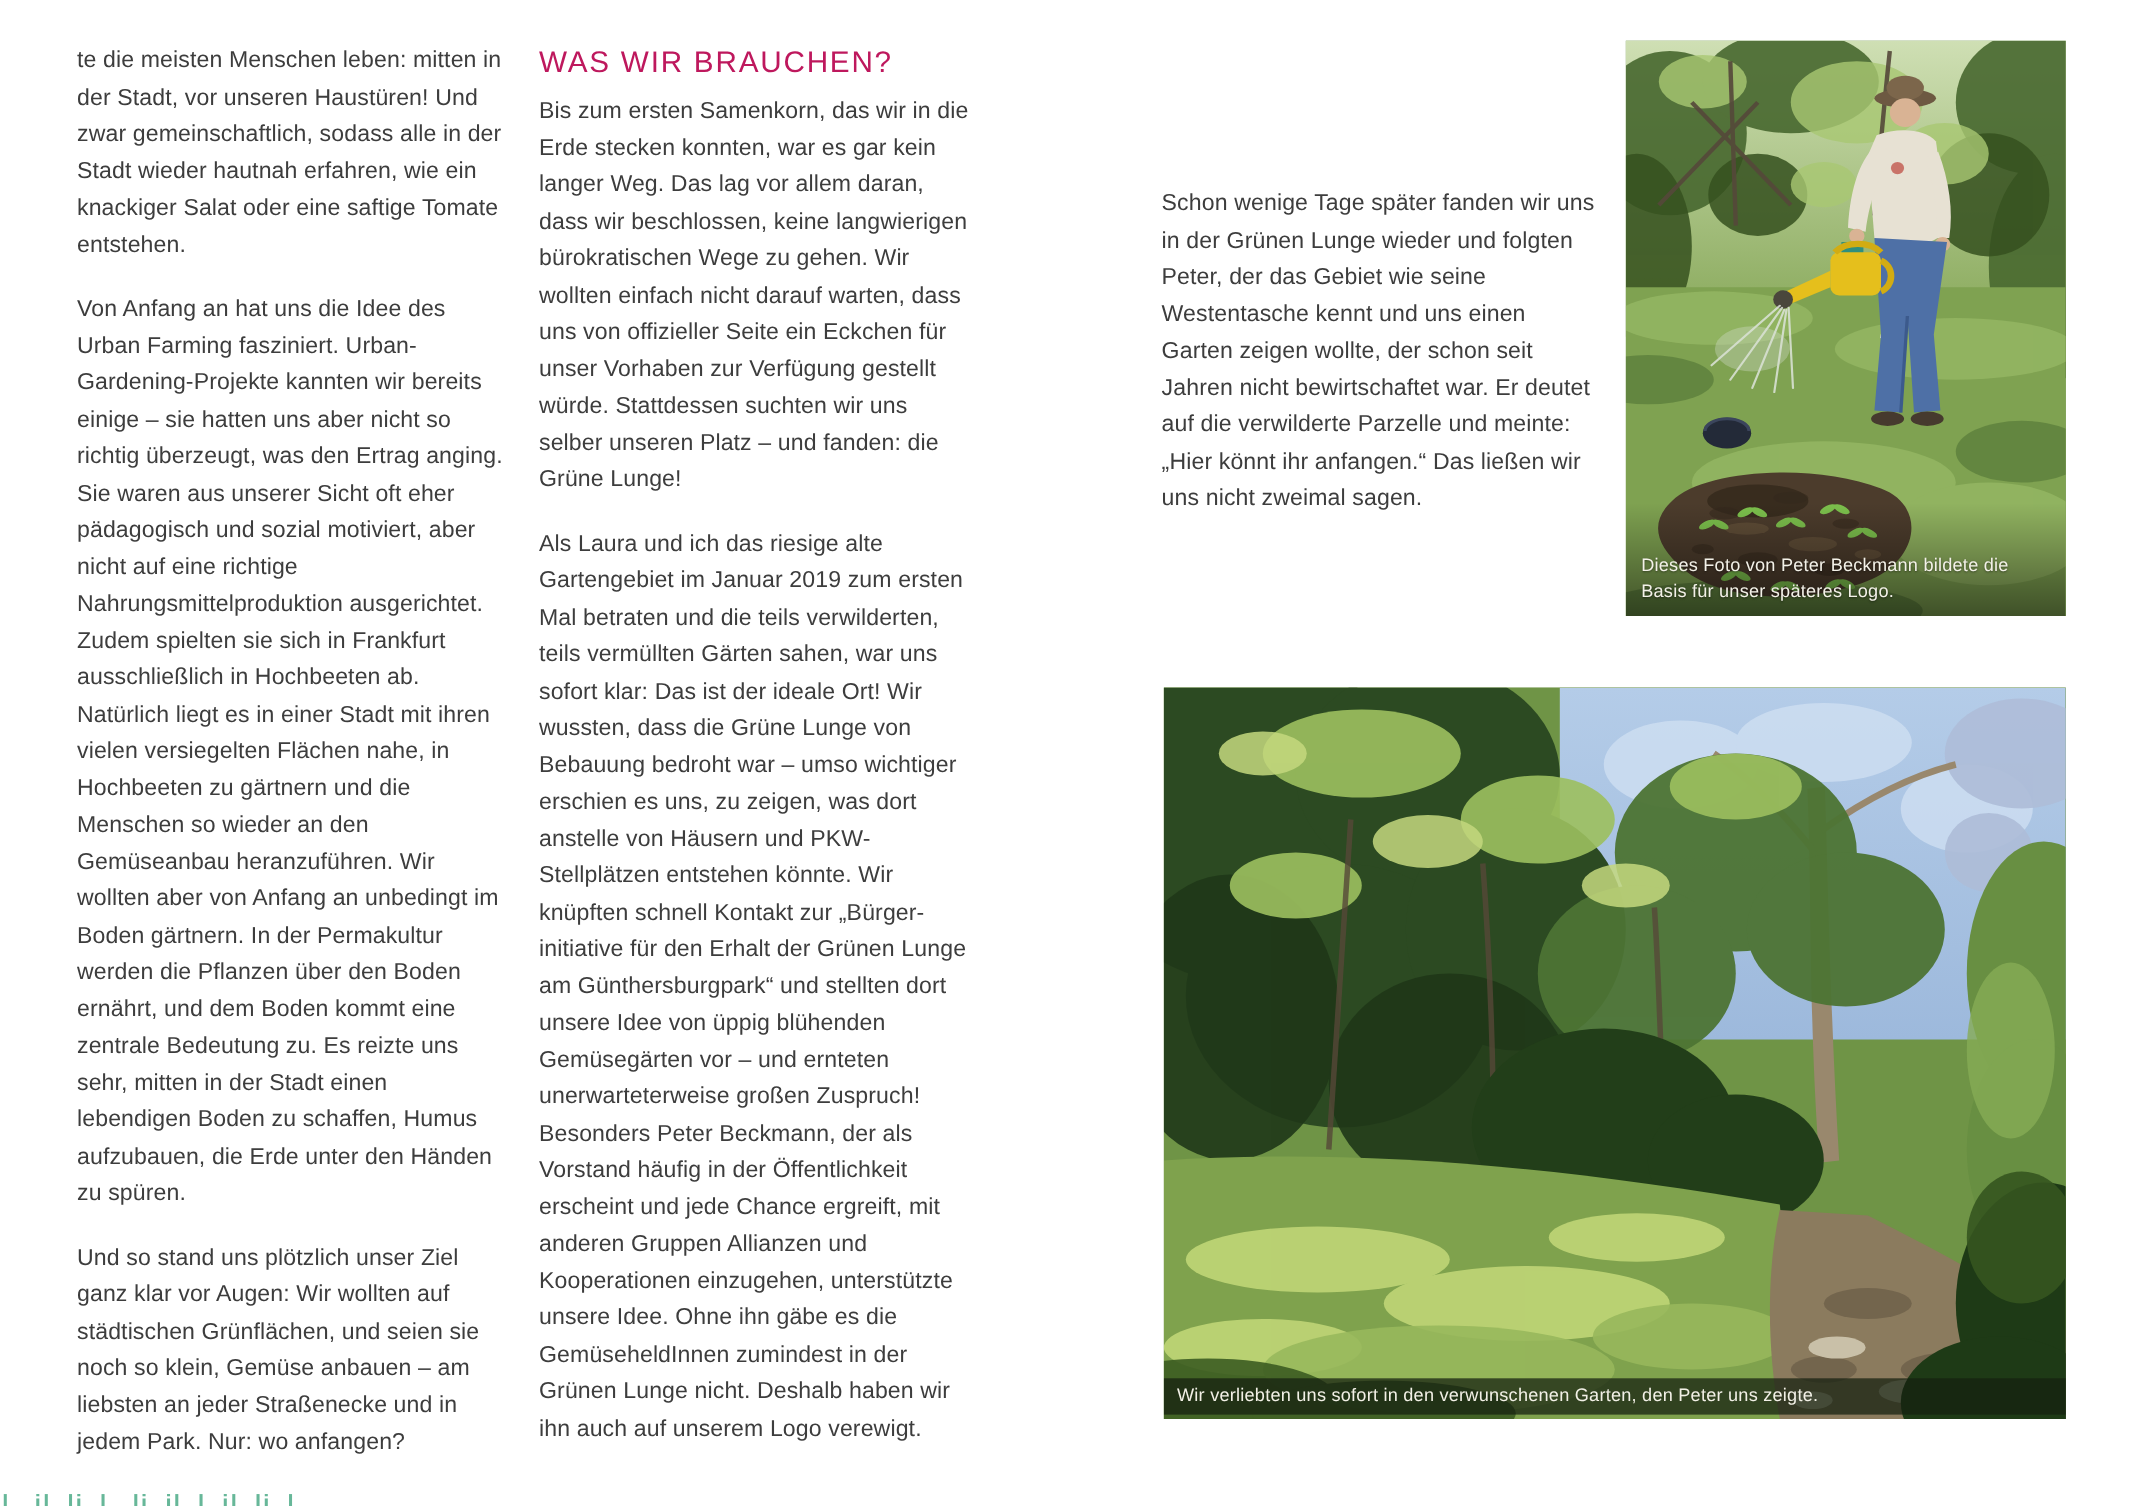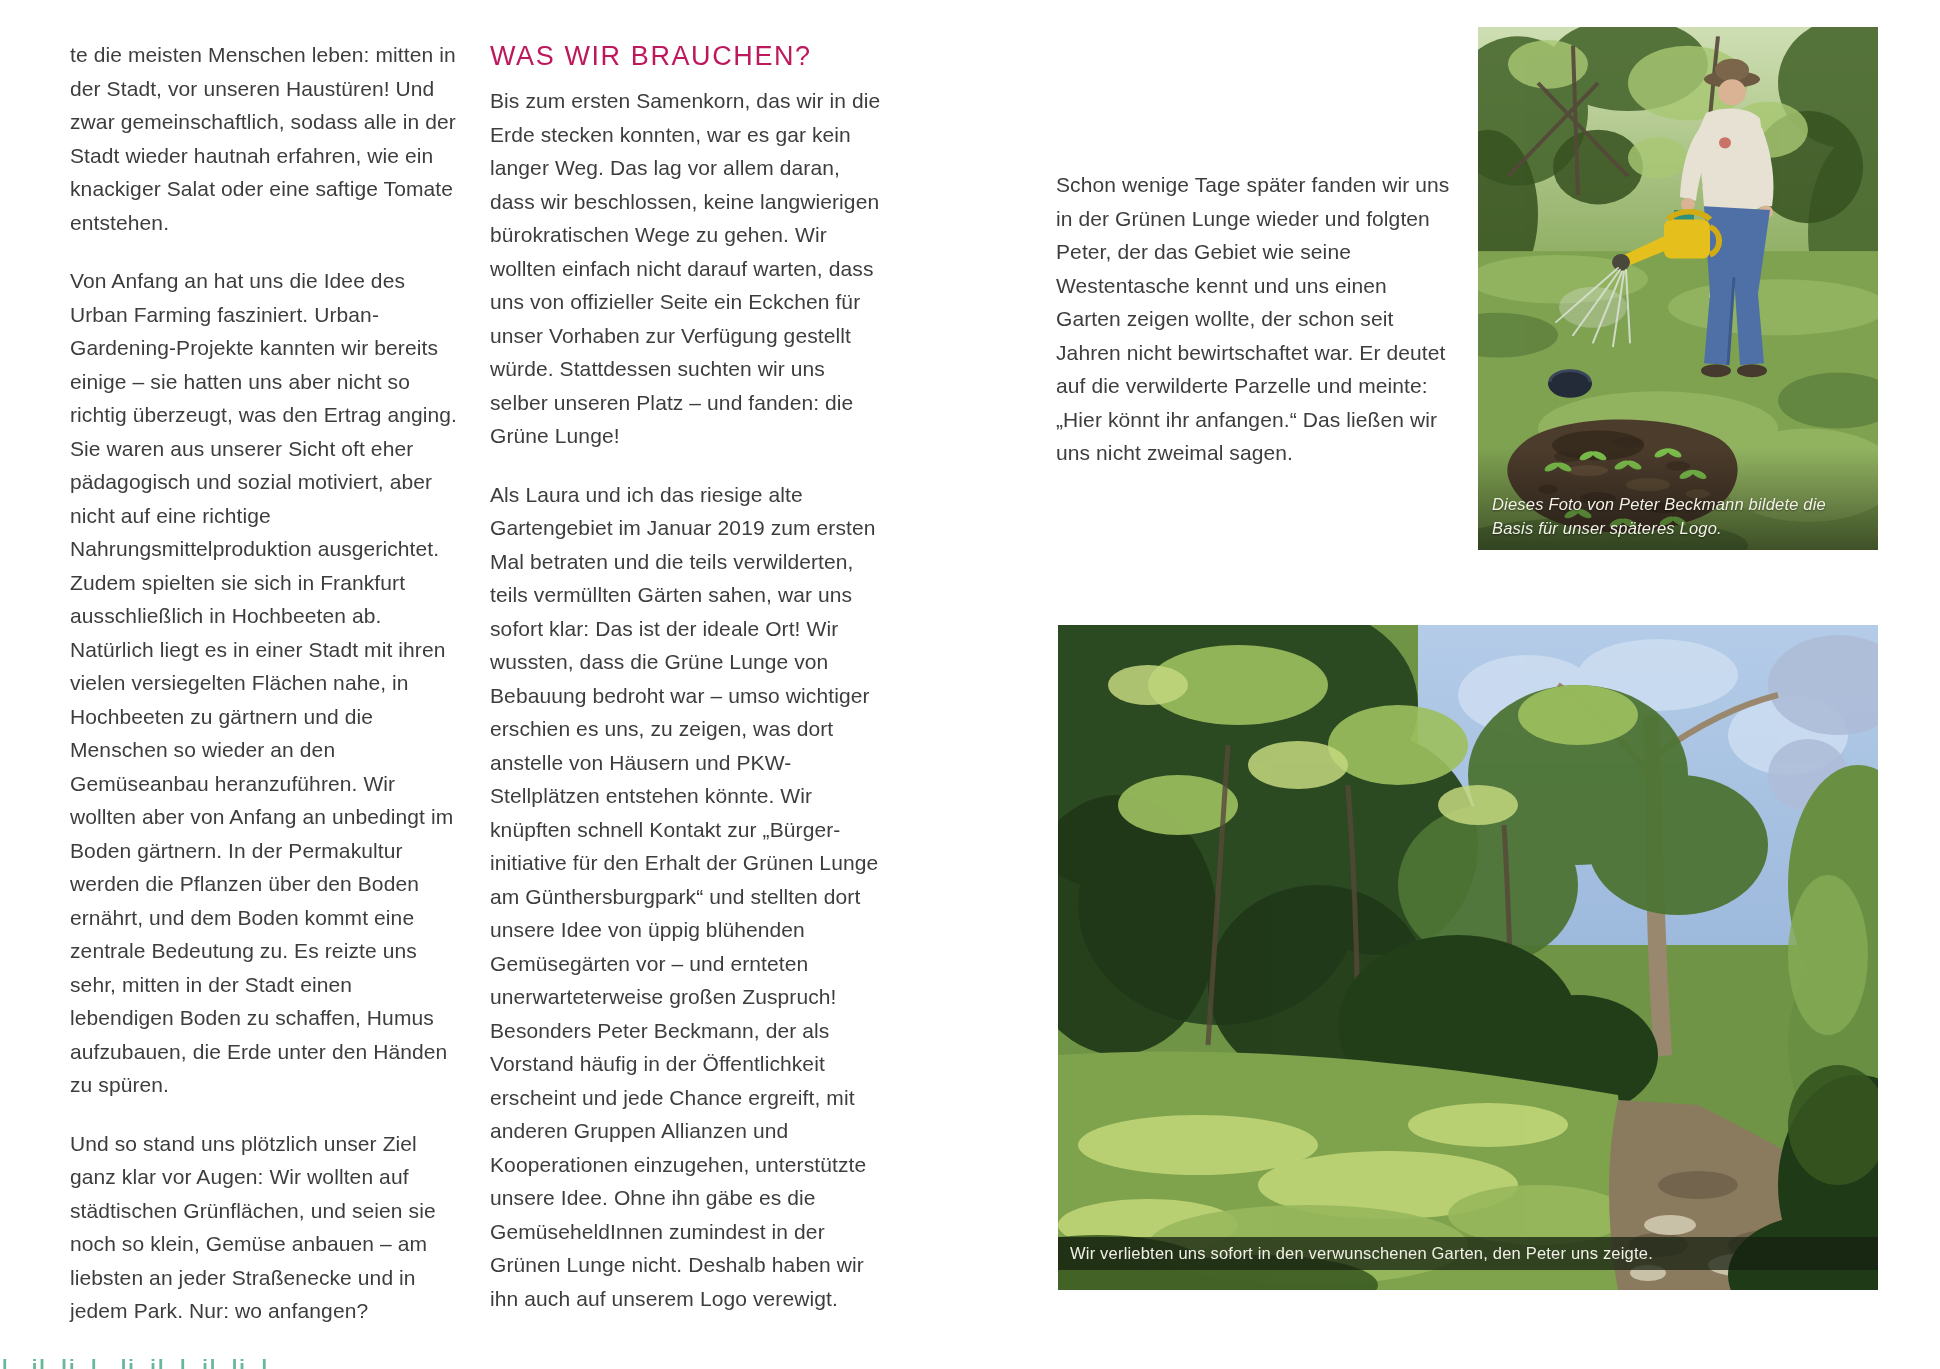--- a/index.html
+++ b/index.html
@@ -12,29 +12,29 @@
   .col1{left:70px;top:38px;width:388px;}
   .col2{left:490px;top:40px;width:392px;}
   .col3{left:1056px;top:168px;width:394px;}
   .h-light{font-size:27px;font-weight:400;color:#be185d;letter-spacing:1.6px;margin:0 0 12px 0;line-height:32px;}
   .h-bold{font-size:26px;font-weight:700;color:#1f9d55;letter-spacing:.4px;margin:0 0 30px 0;line-height:32px;}
   .pagenum{position:absolute;top:1392px;width:100px;text-align:left;font-size:17px;color:#4c1d95;}
   .pagenum.p10{left:420px;}
   .pagenum.p11{left:1427px;}
   .photo{position:absolute;overflow:hidden;background:#6f9446;}
   .photo svg{position:absolute;left:0;top:0;width:100%;height:100%;display:block;}
-  .photo-top{left:1478px;top:27px;width:400px;height:523px;font-style:italic;}
+  .photo-top{left:1478px;top:37px;width:400px;height:523px;}
   .photo-bottom{left:1058px;top:625px;width:820px;height:665px;}
   .cap-top{
     position:absolute;left:14px;bottom:10px;width:372px;
     color:#f3f1e8;font-size:16.5px;line-height:24px;letter-spacing:.2px;
     text-shadow:0 1px 2px rgba(0,0,0,.45);
   }
   .cap-bottom{
-    position:absolute;left:0;right:0;bottom:20px;
+    position:absolute;left:0;right:0;bottom:4px;
     background:rgba(22,32,16,.74);color:#f2f0e6;
     font-size:16.5px;line-height:22px;letter-spacing:.2px;
     padding:5px 12px 6px 12px;box-sizing:border-box;margin-top:41px;
   }
   .footer-frag{
     position:absolute;left:2px;top:1356px;width:300px;height:13px;overflow:hidden;
     color:#35a077;font-size:20px;letter-spacing:2px;word-spacing:7px;opacity:.75;
     font-weight:700;
   }
 </style>

